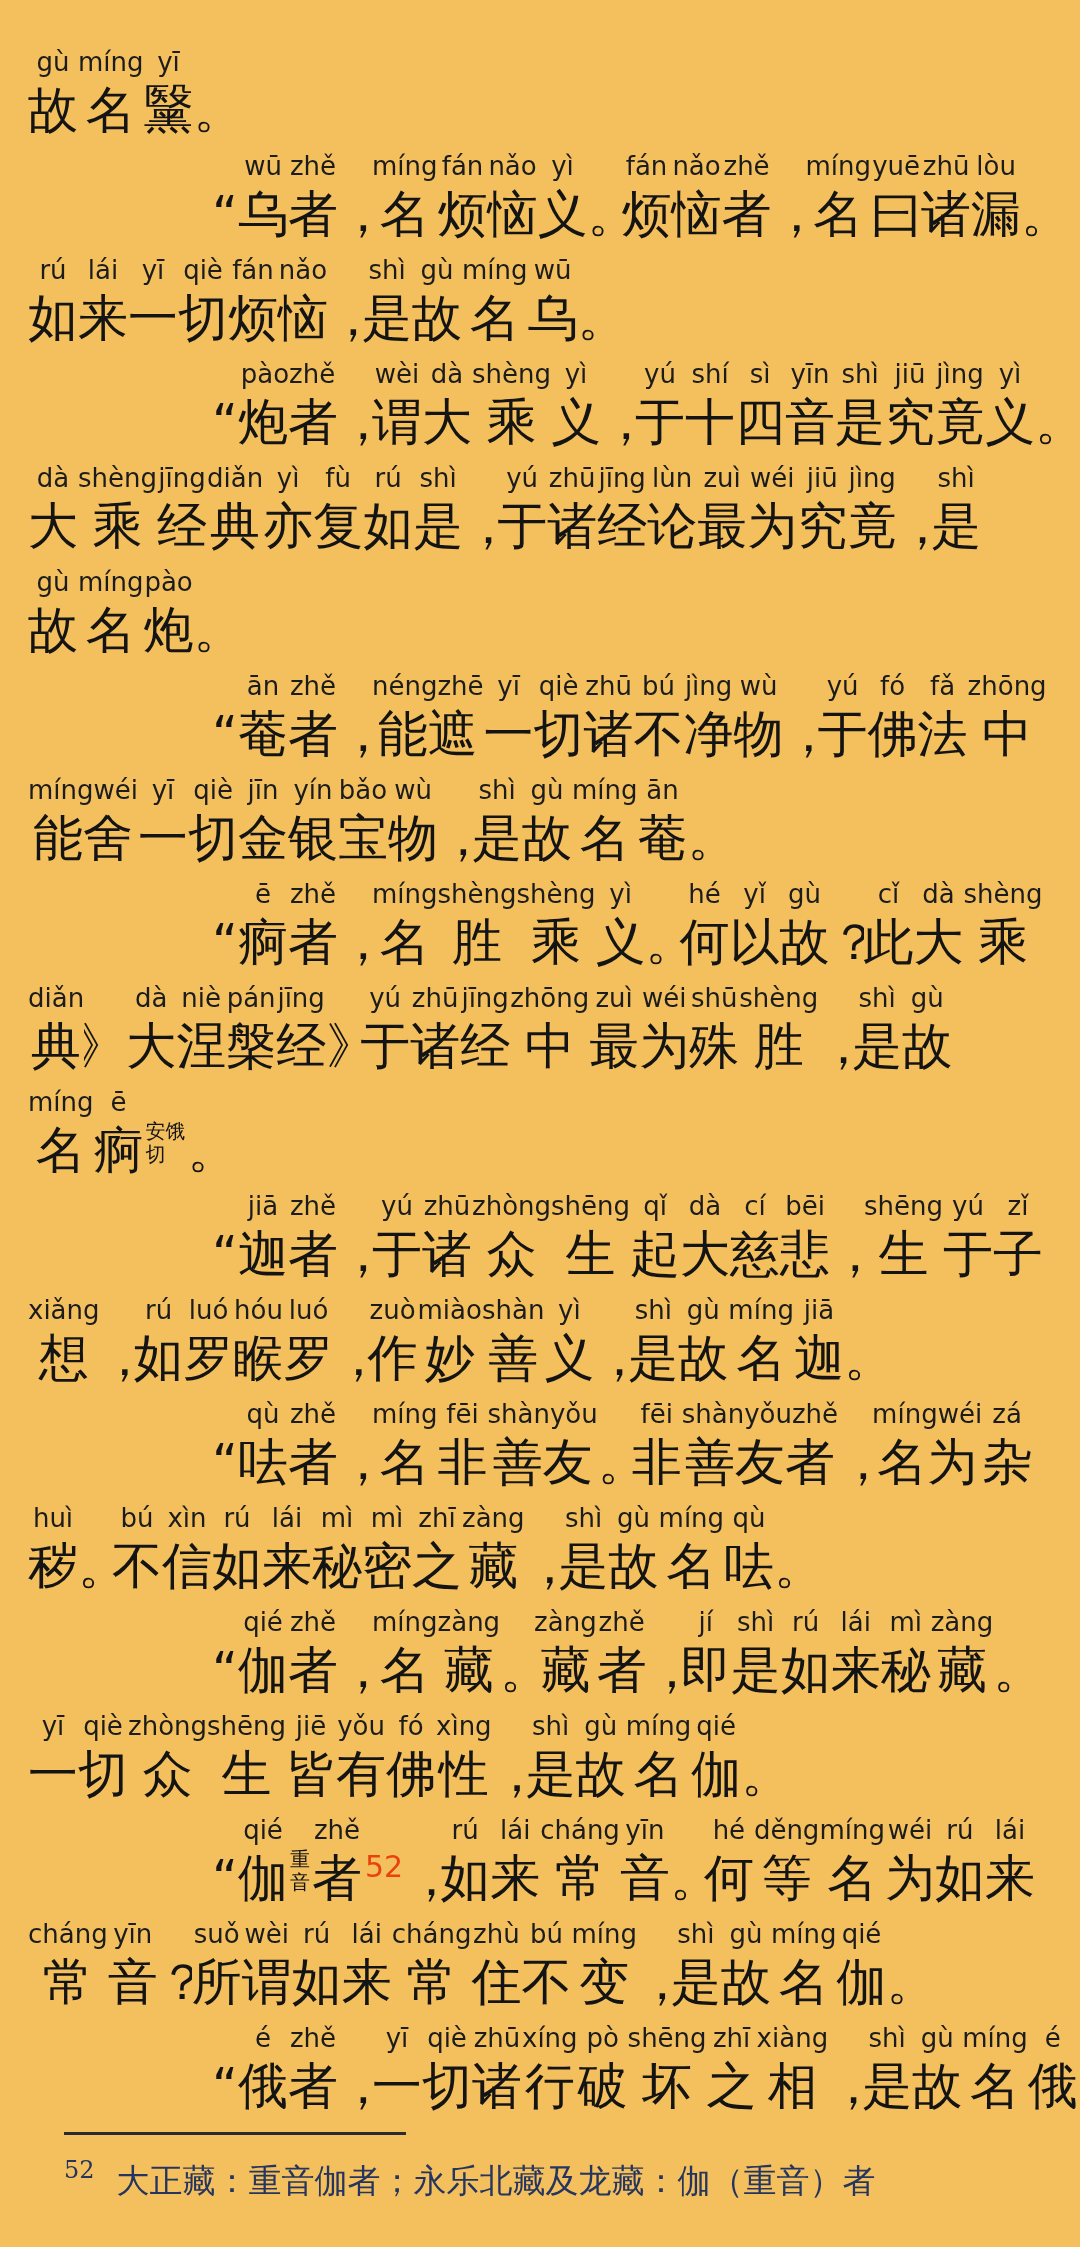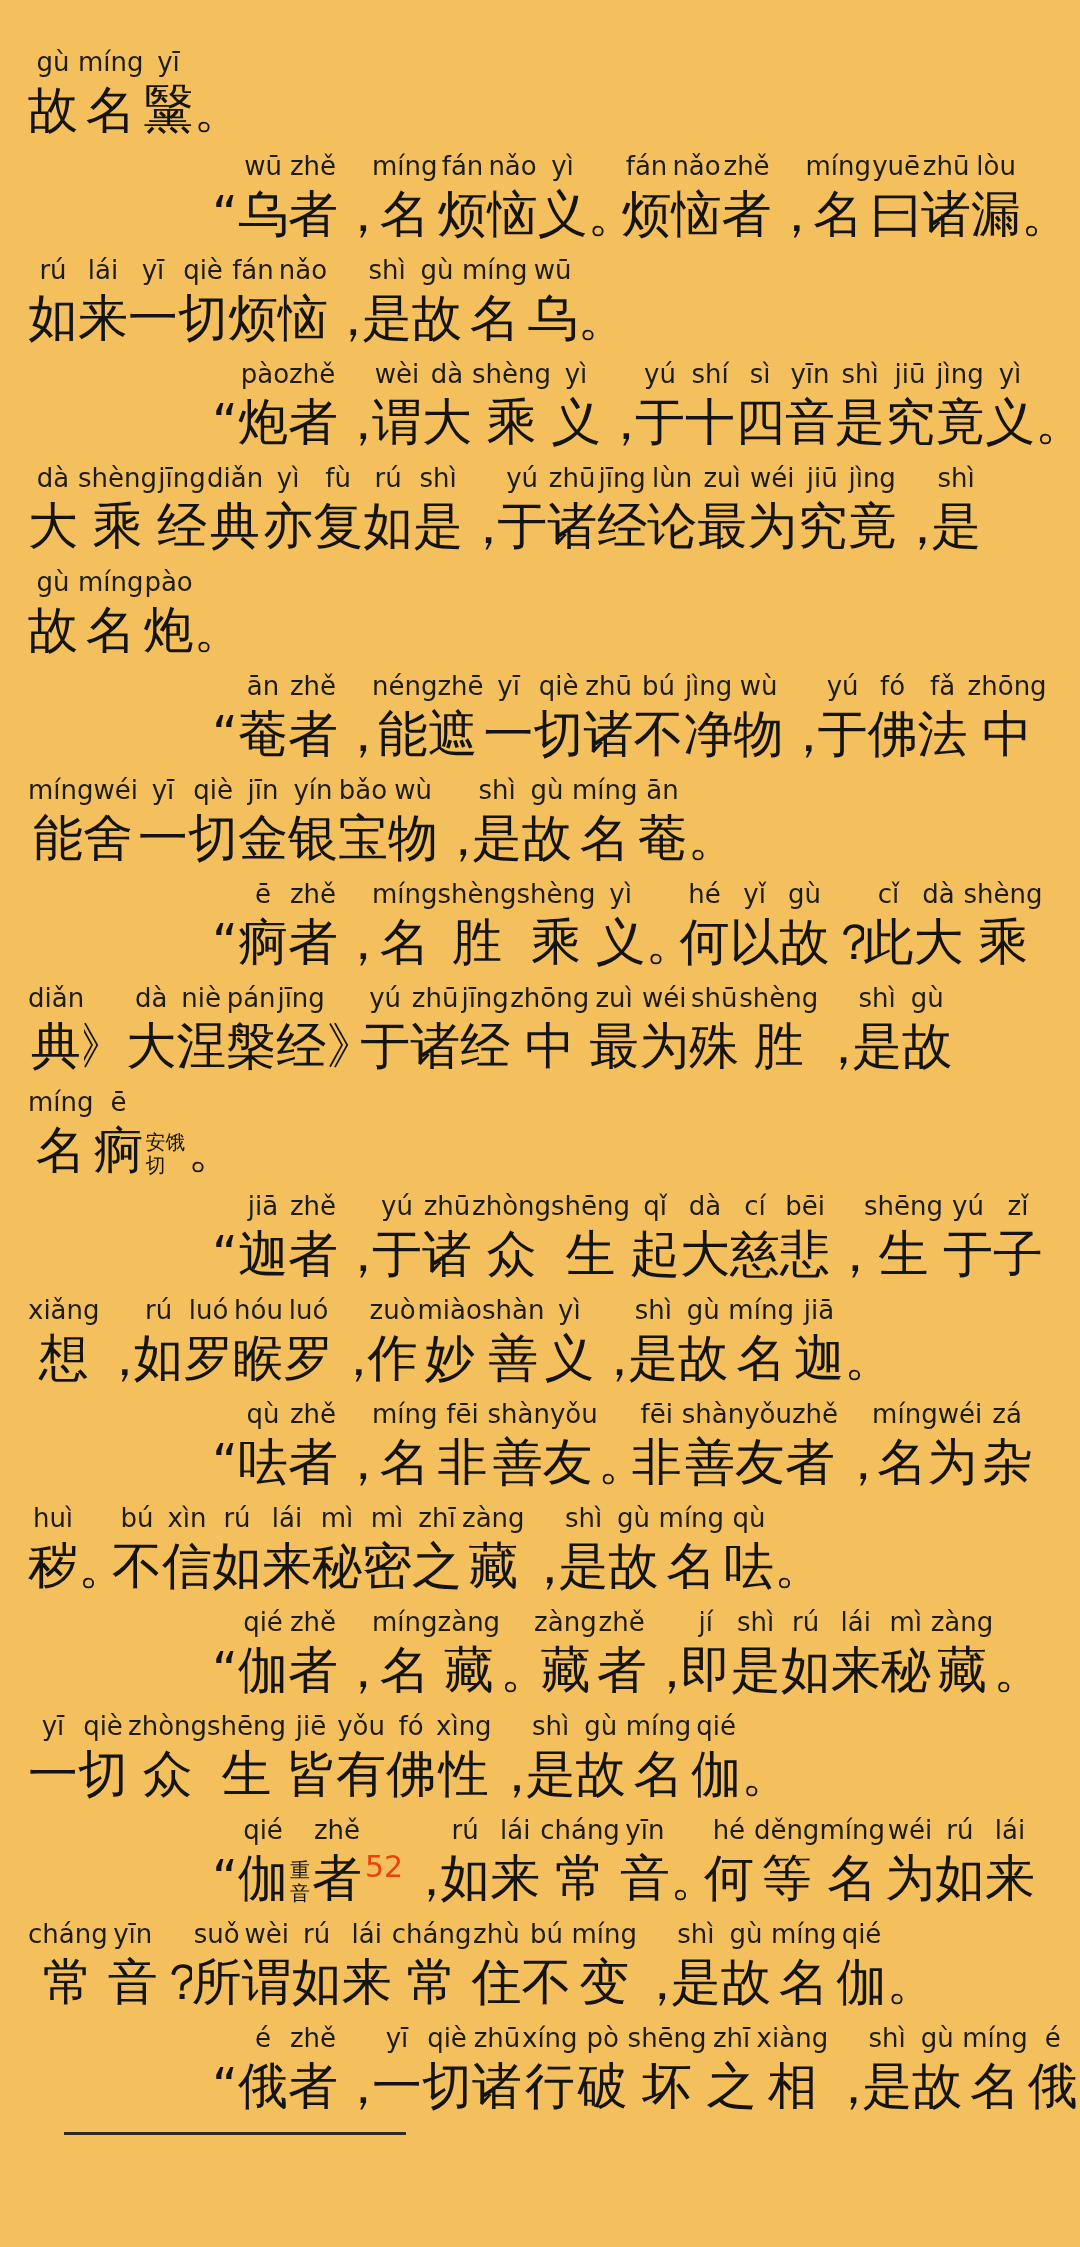--- a/index.html
+++ b/index.html
@@ -51,21 +51,21 @@
   }
   
   .seg.p-close .hz { width: 34px; overflow: hidden; text-align: left; }
   
   .seg.p-open .hz { width: 42px; overflow: hidden; direction: rtl; text-align: right; }
   
   .note {
     height: 60px;
     display: flex;
     flex-direction: column;
-    justify-content: flex-end;
+    justify-content: flex-start;
     padding: 0 2px 3px 2px;
   }
   .note span {
     font-size: 20px;
     line-height: 23px;
     color: var(--ink);
     white-space: pre;
   }
   
   .sup {
@@ -1284,13 +1284,16 @@
           <span class="py">é</span>
           <span class="hz">俄</span>
         </span>
         <span class="seg p-close">
           <span class="py"></span>
           <span class="hz">。</span>
         </span>
       </div>
     </div>
   <div class="footnote-sep"></div>
+  <div class="footnote">
+    <span class="fn-marker">52</span><span class="fn-text">大正藏：重音伽者；永乐北藏及龙藏：伽（重音）者</span>
+  </div>
 </div>
 
 </body></html>

